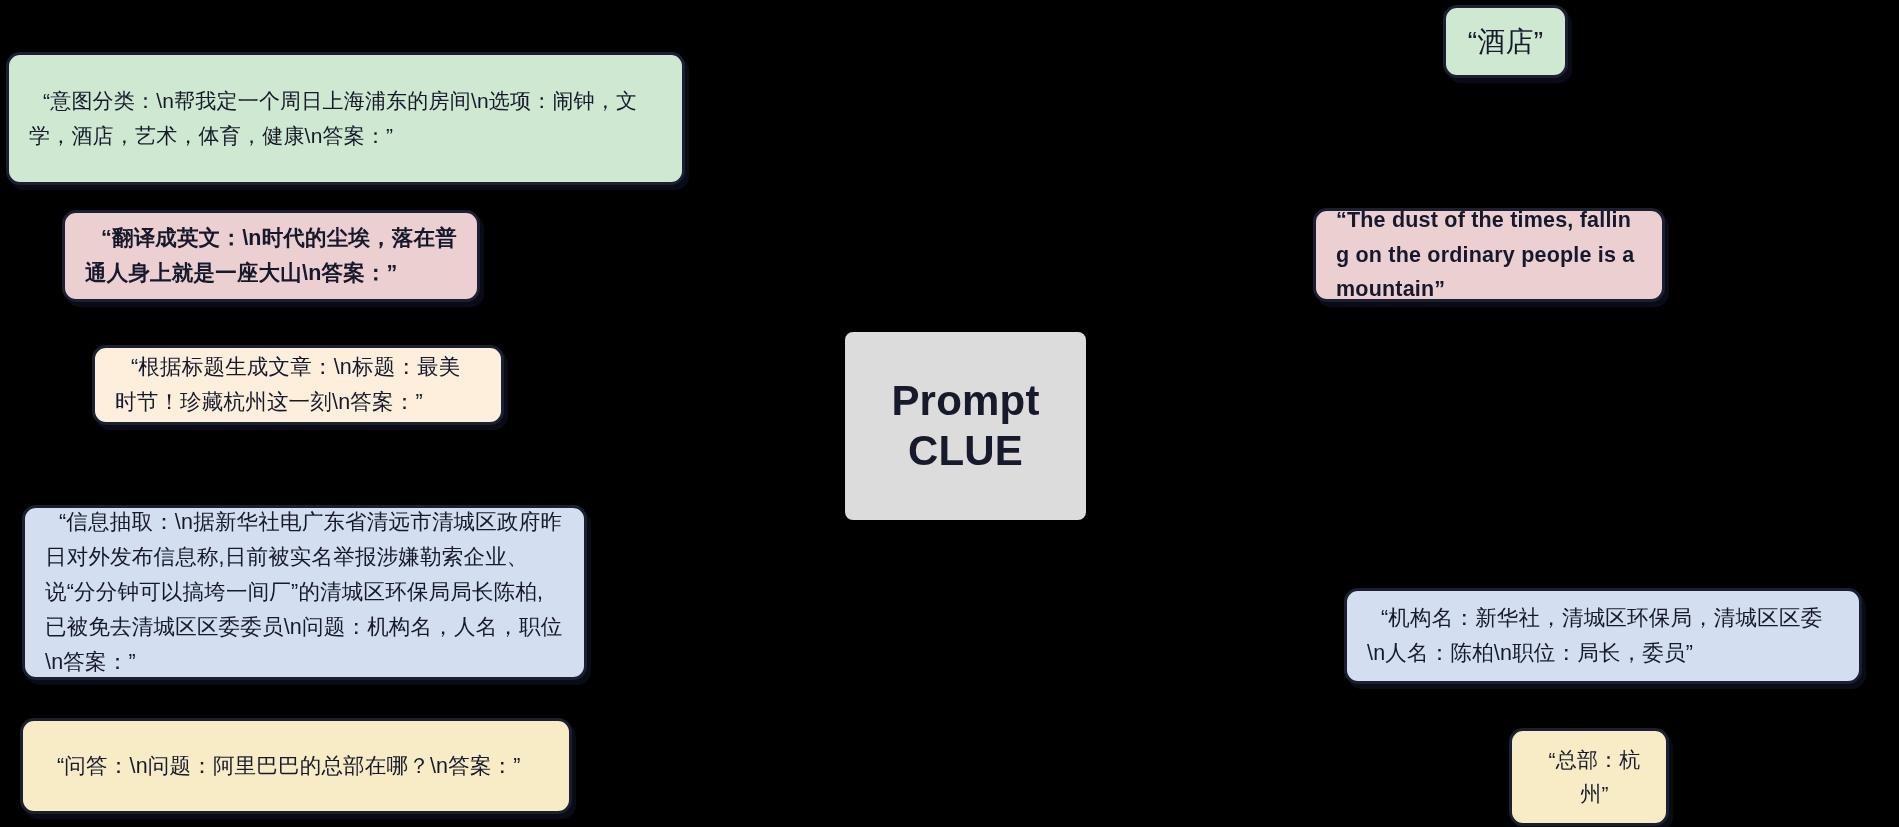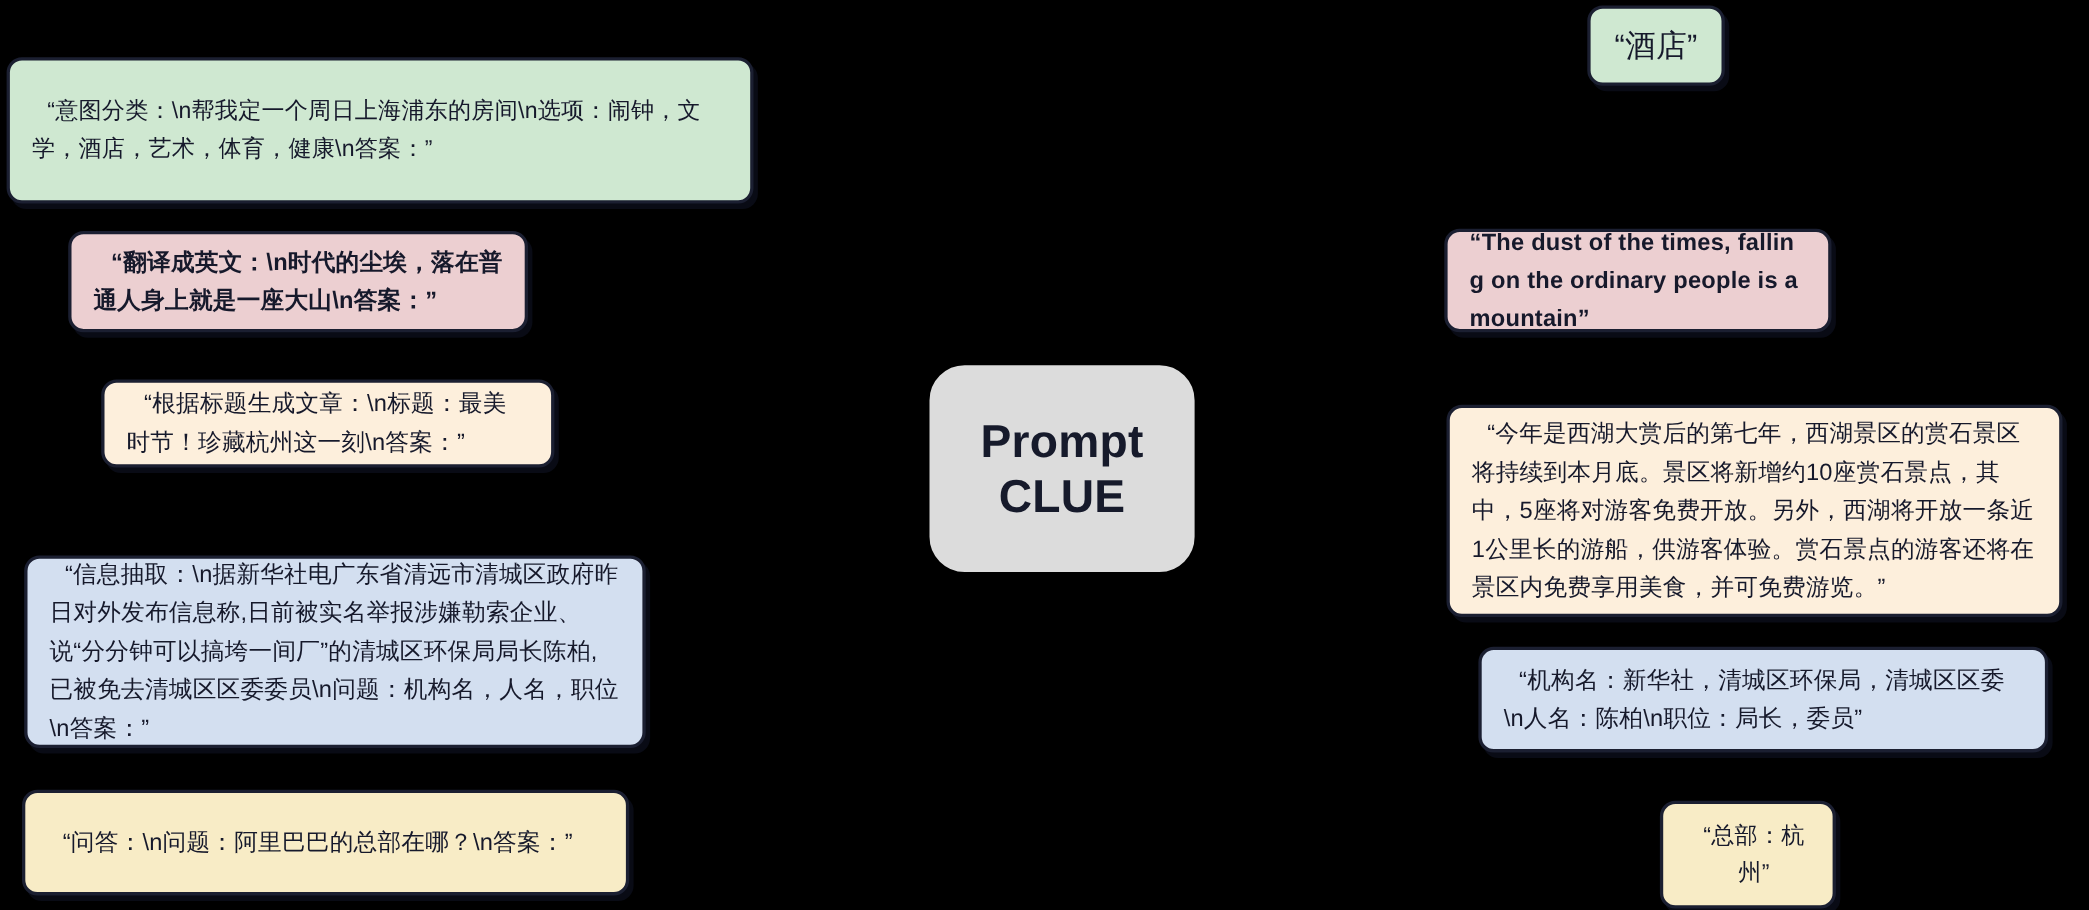--- a/index.html
+++ b/index.html
@@ -36,21 +36,21 @@
   
   #n-intent      {left:6px;   top:52px;  width:679px;  height:133px;  font-size:21px; text-indent:14px;justify-content:center;}
   #n-translate   {left:62px;  top:210px; width:418px;  height:92px;   font-size:21.5px; text-indent:16px;}
   #n-article     {left:92px;  top:345px; width:412px;  height:80px;   font-size:21.5px; text-indent:16px;}
   #n-extract     {left:22px;  top:505px; width:565px;  height:175px;  font-size:21.5px; text-indent:14px;}
   #n-qa          {left:20px;  top:718px; width:552px;  height:96px;   font-size:21.5px; text-indent:14px;}
 
   
   #n-model{
     left:845px; top:332px; width:241px; height:188px;
-    background:#dcdcdc;border:3px solid #dcdcdc;border-radius:32px;
+    background:#dcdcdc;border:3px solid #dcdcdc;border-radius:8px;
     font-size:42px;font-weight:bold;text-align:center;
     align-items:center;justify-content:center;line-height:1.18;
     box-shadow:none;color:#161a2b;
   }
   #n-model .txt{text-align:center;}
 
   
   #n-hotel       {left:1443px; top:5px;   width:125px; height:73px;  font-size:28px; align-items:center;justify-content:center;}
   #n-hotel .txt  {text-align:center;}
   #n-dust        {left:1313px; top:208px; width:352px; height:94px;  font-size:21.5px;}
@@ -90,23 +90,20 @@
   </div>
 
   <div class="node c-green" id="n-hotel">
     <span class="txt">“酒店”</span>
   </div>
 
   <div class="node c-pink" id="n-dust">
     <span class="txt">“The dust of the times, falling on the ordinary people is a mountain”</span>
   </div>
 
-  <div class="node c-cream" id="n-westlake">
-    <span class="txt">“今年是西湖大赏后的第七年，西湖景区的赏石景区将持续到本月底。景区将新增约10座赏石景点，其中，5座将对游客免费开放。另外，西湖将开放一条近1公里长的游船，供游客体验。赏石景点的游客还将在景区内免费享用美食，并可免费游览。”</span>
-  </div>
 
   <div class="node c-blue" id="n-entities">
     <span class="txt">“机构名：新华社，清城区环保局，清城区区委\n人名：陈柏\n职位：局长，委员”</span>
   </div>
 
   <div class="node c-yellow" id="n-hq">
     <span class="txt">“总部：杭州”</span>
   </div>
 
 </div>

